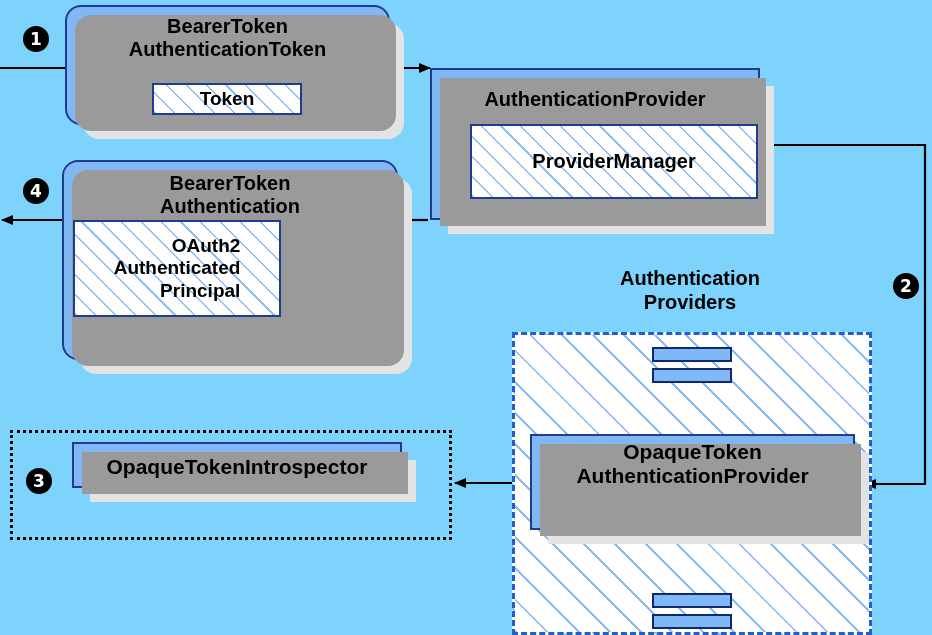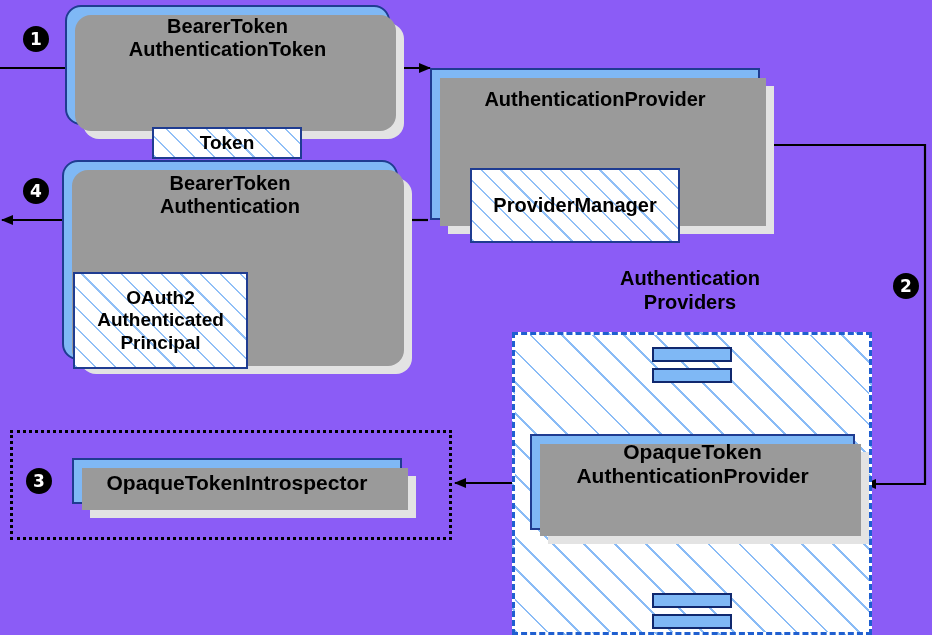--- a/index.html
+++ b/index.html
@@ -7,21 +7,21 @@
     padding: 0;
     background: #ffffff;
   }
   body {
     font-family: "Liberation Sans", sans-serif;
   }
   #diagram {
     position: relative;
     width: 932px;
     height: 635px;
-    background: #8b5cf6;
+    background: #7dd3fc;
     overflow: hidden;
   }
   .node {
     position: absolute;
     box-sizing: border-box;
     background: #7FB8F5;
     border: 2px solid #1F3C91;
     color: #000000;
     font-weight: bold;
     text-align: center;
@@ -75,24 +75,23 @@
       rgba(125,180,245,0.85) 0px,
       rgba(125,180,245,0.85) 1.5px,
       rgba(255,255,255,0) 1.5px,
       rgba(255,255,255,0) 14px
     );
     color: #000;
     font-weight: bold;
     display: flex;
     align-items: center;
     justify-content: center;
-    text-align: center;
+    text-align: right;
     line-height: 1.16;
     white-space: pre-line;
-    margin-top: 44px;
   }
 
   
   .dashed-black {
     position: absolute;
     box-sizing: border-box;
     border: 3px dotted #000000;
     background: transparent;
   }
   .dashed-blue-hatch {
@@ -183,27 +182,27 @@
   </svg>
 
   <div class="node rounded shadow-rounded shadow-rounded2" style="left:65px; top:5px; width:325px; height:120px; z-index:3;">
     <div class="node-title" style="top:8px; font-size:20px;">BearerToken
 AuthenticationToken</div>
     <div class="hatch" style="left:85px; top:76px; width:150px; height:32px; font-size:19px;">Token</div>
   </div>
 
   <div class="node shadow-rect shadow-rect2" style="left:430px; top:68px; width:330px; height:152px; z-index:3;">
     <div class="node-title" style="top:18px; font-size:20px;">AuthenticationProvider</div>
-    <div class="hatch" style="left:38px; top:54px; width:210px; height:75px; font-size:20px;">ProviderManager</div>
+    <div class="hatch" style="left:38px; top:54px; width:288px; height:75px; font-size:20px;">ProviderManager</div>
   </div>
 
   <div class="node rounded shadow-rounded shadow-rounded2" style="left:62px; top:160px; width:336px; height:200px; z-index:3;">
     <div class="node-title" style="top:10px; font-size:20px;">BearerToken
 Authentication</div>
-    <div class="hatch" style="left:9px; top:66px; width:175px; height:97px; font-size:19px; z-index:2;">OAuth2
+    <div class="hatch" style="left:9px; top:58px; width:208px; height:97px; font-size:19px; z-index:2;">OAuth2
 Authenticated
 Principal</div>
   </div>
 
   <div class="group-label" style="left:570px; top:266px; width:240px; font-size:20px;">Authentication
 Providers</div>
 
   <div class="dashed-blue-hatch" style="left:512px; top:332px; width:360px; height:303px; z-index:1;"></div>
 
   <div class="bar" style="left:652px; top:347px; width:80px; height:15px; z-index:2;"></div>
@@ -212,21 +211,21 @@
   <div class="bar" style="left:652px; top:593px; width:80px; height:15px; z-index:2;"></div>
   <div class="bar" style="left:652px; top:614px; width:80px; height:15px; z-index:2;"></div>
 
   <div class="node shadow-rect shadow-rect2" style="left:530px; top:434px; width:325px; height:96px; z-index:4;">
     <div class="node-title" style="top:4px; font-size:21px;">OpaqueToken
 AuthenticationProvider</div>
   </div>
 
   <div class="dashed-black" style="left:10px; top:430px; width:442px; height:110px; z-index:1;"></div>
 
-  <div class="node shadow-rect shadow-rect2" style="left:72px; top:458px; width:330px; height:46px; z-index:3;">
+  <div class="node shadow-rect shadow-rect2" style="left:72px; top:442px; width:330px; height:46px; z-index:3;">
     <div class="node-title" style="top:11px; font-size:21px;">OpaqueTokenIntrospector</div>
   </div>
 
   <div class="badge" style="left:23px; top:26px; z-index:6;">1</div>
   <div class="badge" style="left:893px; top:273px; z-index:6;">2</div>
   <div class="badge" style="left:26px; top:468px; z-index:6;">3</div>
   <div class="badge" style="left:23px; top:178px; z-index:6;">4</div>
 
 </div>
 

